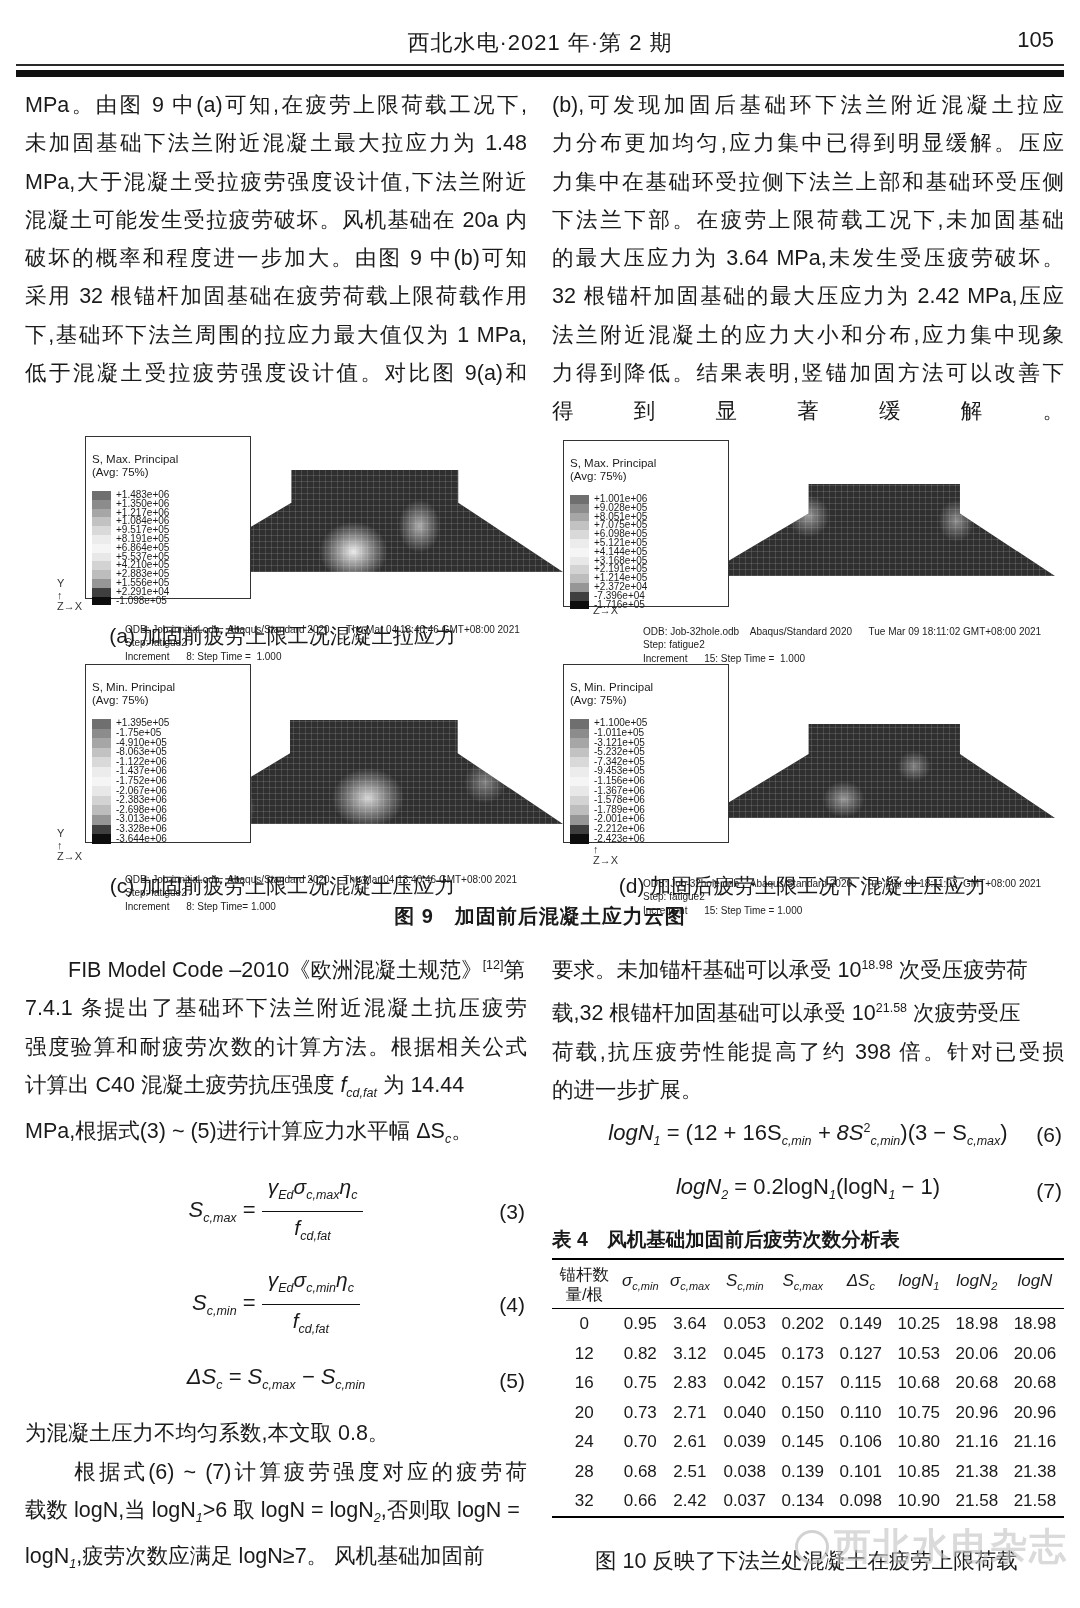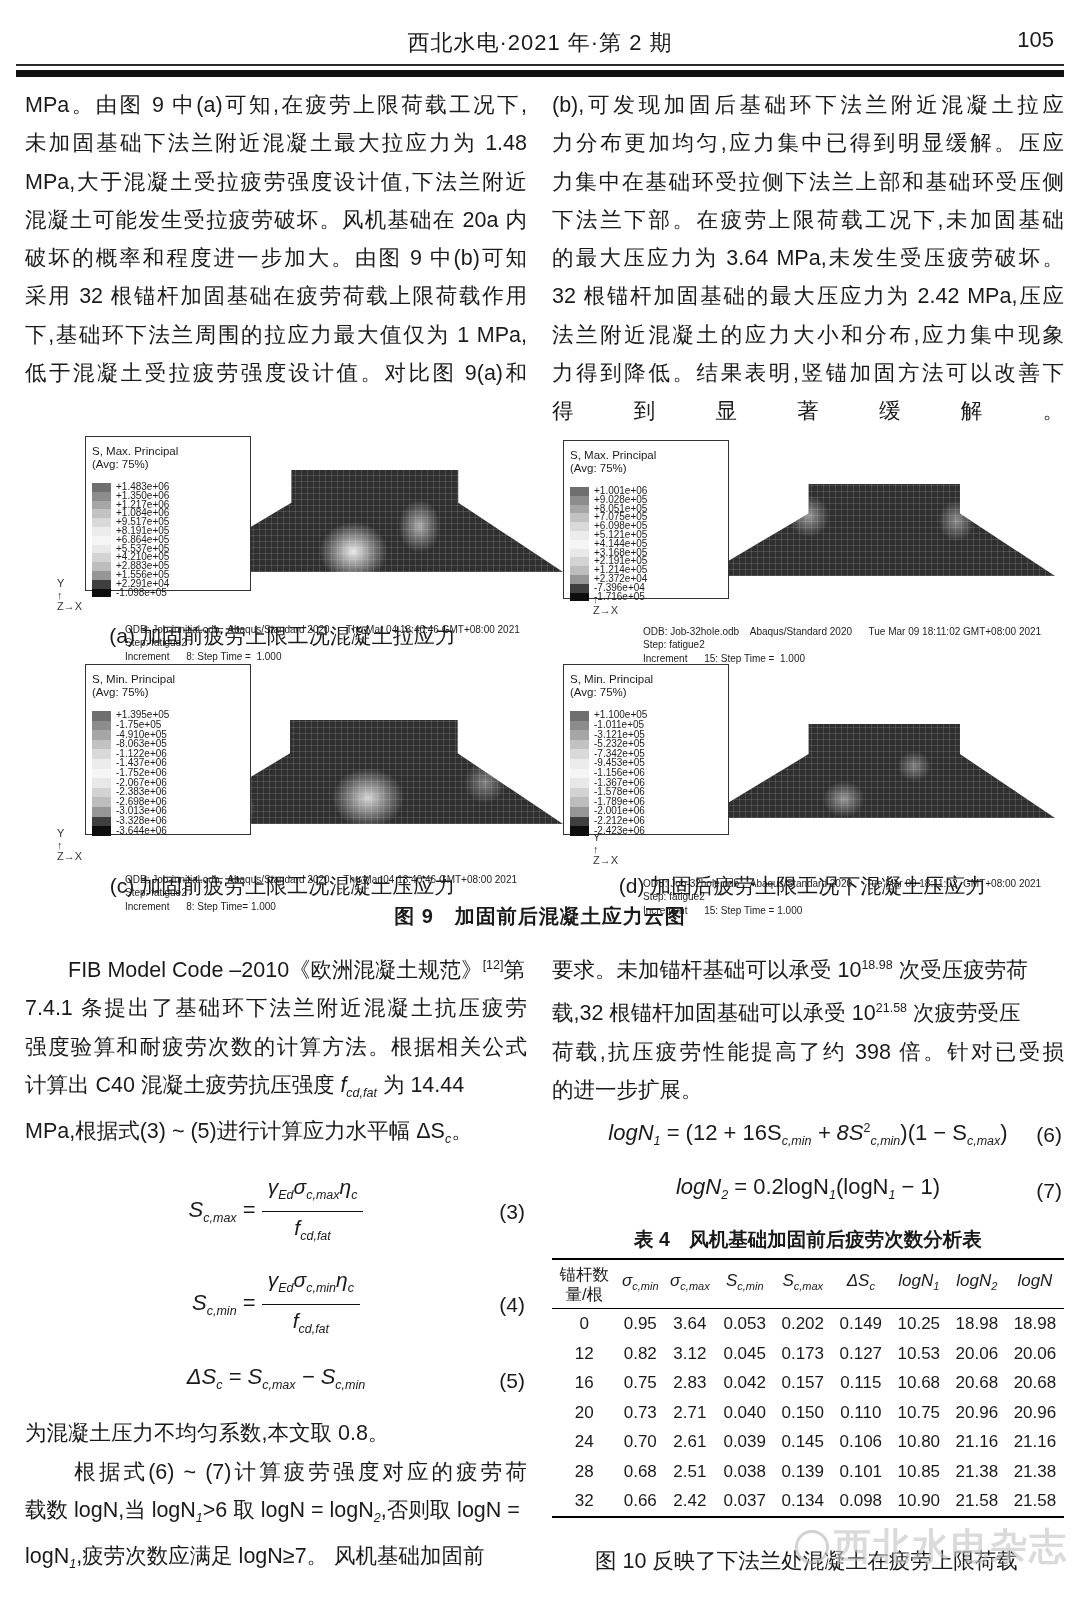--- a/index.html
+++ b/index.html
@@ -14,21 +14,21 @@
   .tcol{position:absolute;font-size:21.5px;line-height:38.3px}
   .tl{left:25px;top:86px;width:502px}
   .trc{left:552px;top:86px;width:512px}
   .tline{text-align:justify;text-align-last:justify;text-justify:inter-character;white-space:nowrap}
   .tline.noj{text-align-last:left}
   sup.m{font-size:12.5px;vertical-align:8px}
   sub.m{font-size:12.5px;vertical-align:-5px;font-style:italic}
   i.v{font-style:italic}
   
   .subfig{position:absolute}
-  .legend{position:absolute;background:#fff;border:1.5px solid #333;padding:8px 6px 3px;z-index:3}
+  .legend{position:absolute;background:#fff;border:1.5px solid #333;padding:16px 6px 3px;z-index:3}
   .legend-title{font-size:11.5px;line-height:13px;white-space:nowrap}
   .lg-col{margin-top:12px}
   .lg-row{display:flex;align-items:center;height:8.8px}
   .lg-sw{width:19px;height:8.8px;flex:none;margin-right:5px}
   .lg-v{font-size:10px;white-space:nowrap;line-height:8.8px}
   .plot{position:absolute;background-color:#2f2f2f;
         background-image:var(--blobs,none),
           repeating-linear-gradient(0deg,rgba(255,255,255,.13) 0 1px,transparent 1px 6px),
           repeating-linear-gradient(90deg,rgba(255,255,255,.13) 0 1px,transparent 1px 6px);
         clip-path:polygon(0% 100%,30% 32%,30% 0%,73% 0%,73% 32%,100% 100%)}
@@ -51,21 +51,21 @@
   .brc{left:552px;top:946px;width:512px}
   .eq{position:relative;text-align:center;font-size:22px;line-height:26px}
   .eqblock{margin:16px 0 18px}
   .eqline{margin:10px 0 12px;line-height:34px}
   .frac{display:inline-block;vertical-align:middle;text-align:center;font-size:21px}
   .frac .num{display:block;padding:0 6px 3px;border-bottom:1.6px solid #111}
   .frac .den{display:block;padding-top:3px}
   .eq-no{position:absolute;right:2px;top:50%;transform:translateY(-50%);font-size:21px;font-style:normal}
   .eq i{font-style:italic}
   
-  .t4title{text-align:center;font-weight:bold;font-size:19.5px;margin-top:4px;line-height:30px}
+  .t4title{text-align:left;font-weight:bold;font-size:19.5px;margin-top:4px;line-height:30px}
   table.t4{width:100%;border-collapse:collapse;margin-top:4px;border-top:2.5px solid #000;border-bottom:2.5px solid #000}
   .t4 th{font-size:17px;font-weight:normal;padding:4px 0;border-bottom:1.5px solid #000;text-align:center;line-height:21px}
   .t4 th .hb{font-style:italic}
   .t4 th sub{font-size:11px;font-style:italic}
   .t4 td{font-size:17px;text-align:center;height:27.5px;line-height:27.5px}
   .t4 .h0{font-size:16.5px;line-height:20px}
   
   .finline{position:relative;margin-top:24px;font-size:21.5px;white-space:nowrap}
   .wm{position:absolute;right:-4px;top:-14px;display:flex;align-items:center;opacity:.6}
   .wm-circle{width:34px;height:34px;border:3px solid #b5b5b5;border-radius:50%;margin-right:5px;box-sizing:border-box}
@@ -481,21 +481,21 @@
 
   </div>
 
   <div class="bcol brc">
     <div class="tline noj"><span>要求。未加锚杆基础可以承受 10</span><sup class="m">18.98</sup><span> 次受压疲劳荷</span></div>
     <div class="tline noj"><span>载,32 根锚杆加固基础可以承受 10</span><sup class="m">21.58</sup><span> 次疲劳受压</span></div>
     <div class="tline">荷载,抗压疲劳性能提高了约 398 倍。针对已受损</div>
     <div class="tline noj">的进一步扩展。</div>
 
     <div class="eq eqline" style="margin-top:2px">
-      <i>logN</i><sub class="m">1</sub><span> = (12 + 16S</span><sub class="m">c,min</sub><i> + 8S</i><sup class="m">2</sup><sub class="m">c,min</sub><span>)(1 − S</span><sub class="m">c,max</sub><span>)</span>
+      <i>logN</i><sub class="m">1</sub><span> = (12 + 16S</span><sub class="m">c,min</sub><i> + 8S</i><sup class="m">2</sup><sub class="m">c,min</sub><span>)(3 − S</span><sub class="m">c,max</sub><span>)</span>
       <span class="eq-no">(6)</span>
     </div>
 
     <div class="eq eqline">
       <i>logN</i><sub class="m">2</sub><span> = 0.2logN</span><sub class="m">1</sub><span>(logN</span><sub class="m">1</sub><span> − 1)</span>
       <span class="eq-no">(7)</span>
     </div>
 
     <div class="t4title">表 4　风机基础加固前后疲劳次数分析表</div>
 

